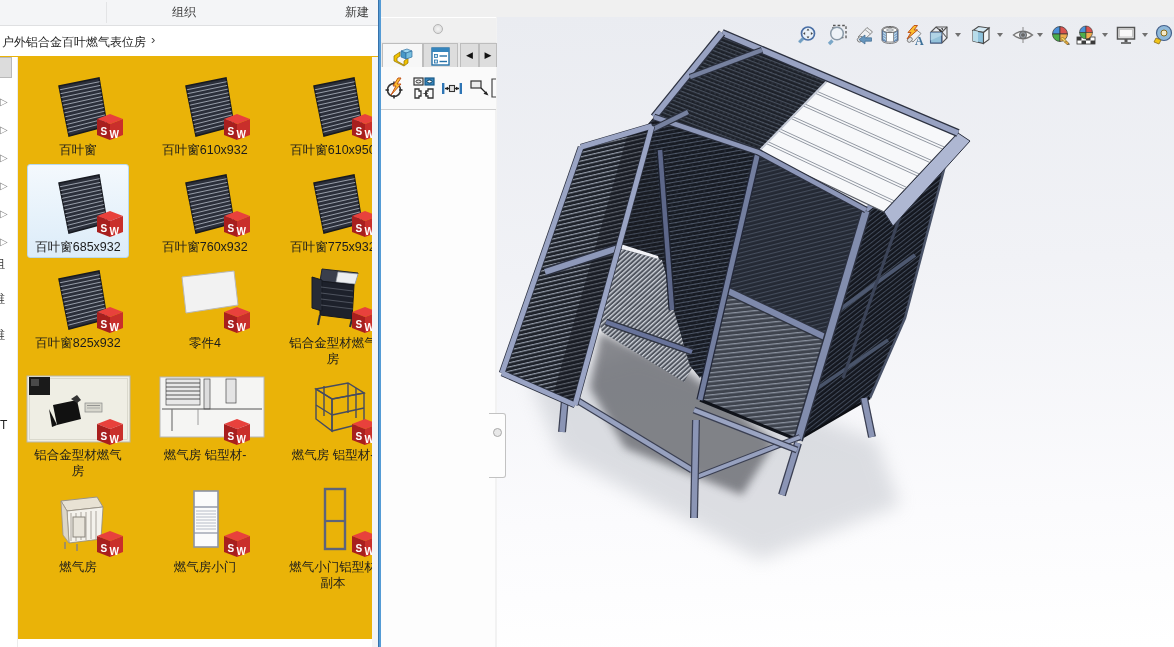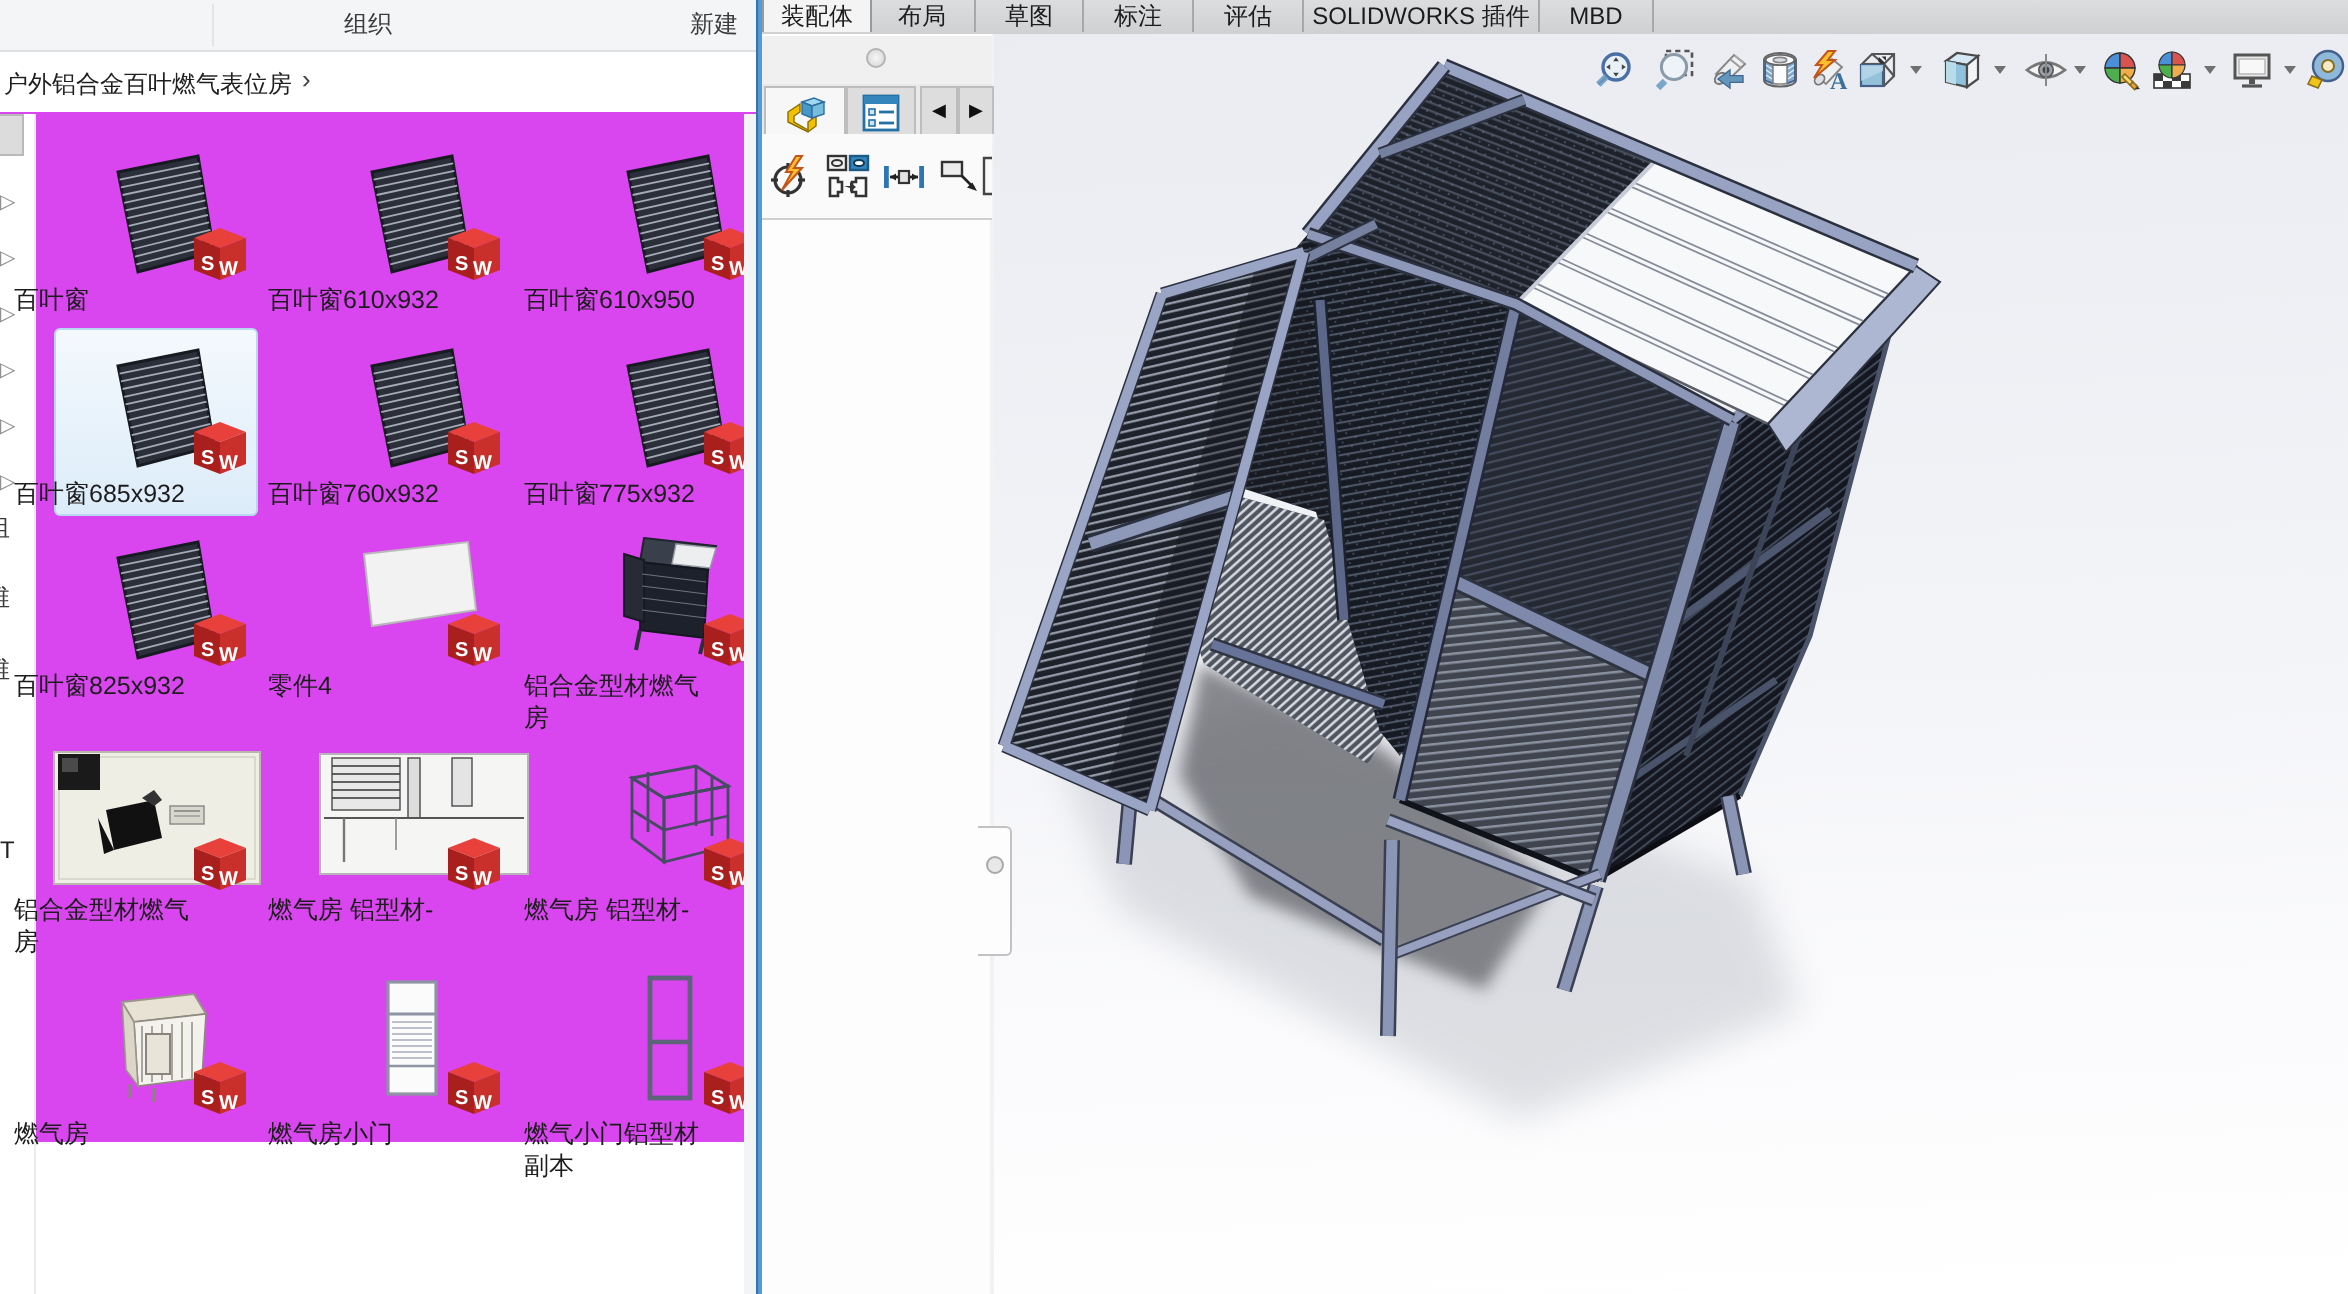--- a/index.html
+++ b/index.html
@@ -1,37 +1,37 @@
 <!DOCTYPE html>
 <html><head>
 <meta charset="utf-8">
 <style>
   html,body{margin:0;padding:0;}
   body{width:1174px;height:647px;overflow:hidden;position:relative;
        font-family:"Liberation Sans",sans-serif;background:#fff;}
   .abs{position:absolute;}
   
-  #explorer{left:0;top:0;width:381px;height:571px;background:#d946ef;}
+  #explorer{left:0;top:0;width:381px;height:639px;background:#eab308;}
   #cmdbar{left:0;top:0;width:378px;height:25px;background:#f4f5f7;border-bottom:1px solid #dfe0e2;}
   #cmdbar .sep{position:absolute;top:2px;width:1px;height:21px;background:#e3e4e6;}
   .cmd-label{position:absolute;top:4px;font-size:12px;color:#3c3c3c;}
   #breadcrumb{left:0;top:26px;width:378px;height:30px;background:#fff;}
   #breadcrumb .crumb{position:absolute;top:8px;font-size:12px;color:#1f1f1f;white-space:nowrap;}
   #breadcrumb .chev{position:absolute;top:6px;font-size:13px;color:#444;}
   #navstrip{left:0;top:57px;width:17px;height:590px;background:#fff;overflow:hidden;}
   #navstrip .gbox{position:absolute;left:-6px;top:0;width:16px;height:19px;background:#dcdcdc;border:1px solid #b9b9b9;}
   #navstrip .tri{position:absolute;left:0px;font-size:10px;color:#8a8a8a;line-height:10px;}
   #navstrip .frag{position:absolute;left:-7px;font-size:12px;color:#3a3a3a;}
   #navsep{left:17px;top:57px;width:1px;height:590px;background:#ececec;}
   #scrolltrack{left:372px;top:57px;width:6px;height:590px;background:#f3f4f6;}
   #winborder{left:378px;top:0;width:3px;height:647px;background:#549bd5;border-left:1px solid #3672ab;}
   
   .fitem{position:absolute;width:126px;}
   .fitem .thumbwrap{position:absolute;left:0;top:0;width:126px;height:72px;}
-  .fitem .flabel{position:absolute;left:-8px;top:73px;width:142px;
+  .fitem .flabel{position:absolute;left:-8px;top:73px;width:142px;text-align:center;
       font-size:12.5px;color:#1c1c1c;line-height:15.5px;white-space:pre-line;}
   .fitem.selected .selbox{position:absolute;left:12px;top:-3px;width:100px;height:92px;
       background:linear-gradient(#f4f9fd,#dcecf9);border:1px solid #b8d8ef;border-radius:3px;}
   
   #sw{left:381px;top:0;width:793px;height:647px;background:#f0f0f0;}
   #ribbon{left:0;top:0;width:793px;height:17px;background:linear-gradient(#dcdddf,#cfd0d2);}
   .rtab{position:absolute;top:0;height:16px;line-height:16px;font-size:12px;color:#1c1c1c;
         text-align:center;border-right:1px solid #a8a8a8;}
   .rtab.active{background:#f4f4f4;border-right:1px solid #9a9a9a;border-left:1px solid #9a9a9a;}
   #panel{left:0;top:17px;width:116px;height:630px;background:#f2f2f2;border-right:1px solid #b7b7b7;}
@@ -191,29 +191,20 @@
           </svg></div>
         <div class="flabel">燃气小门铝型材
 副本</div>
       </div>
     </div>
   <div id="scrolltrack" class="abs"></div>
 </div>
 <div id="winborder" class="abs"></div>
 
 <div id="sw" class="abs">
-  <div id="ribbon" class="abs">
-      <div class="rtab active" style="left: 0px; width: 53px;">装配体</div>
-      <div class="rtab" style="left: 54px; width: 52px;">布局</div>
-      <div class="rtab" style="left: 107px; width: 53px;">草图</div>
-      <div class="rtab" style="left: 161px; width: 54px;">标注</div>
-      <div class="rtab" style="left: 216px; width: 54px;">评估</div>
-      <div class="rtab" style="left: 271px; width: 117px;">SOLIDWORKS 插件</div>
-      <div class="rtab" style="left: 389px; width: 56px;">MBD</div>
-    </div>
   <div id="panel" class="abs">
     <div id="paneltop">
       <div id="panelcircle"></div>
     </div>
     <div id="paneltabs">
       <div class="ptab active" style="left:1px;width:39px">
         <svg width="22" height="20" viewBox="0 0 22 20">
           <polygon points="2,9 8,5 8,9 5,11 5,14 12,18 12,14 16,11 16,16 12,19 2,14" fill="#f2c200" stroke="#8a6d00" stroke-width="0.7"></polygon>
           <polygon points="9,4 15,2 20,4 14,6" fill="#9fd8f0" stroke="#2f6f9f" stroke-width="0.7"></polygon>
           <polygon points="9,4 14,6 14,12 9,10" fill="#4798c8" stroke="#2f6f9f" stroke-width="0.7"></polygon>

